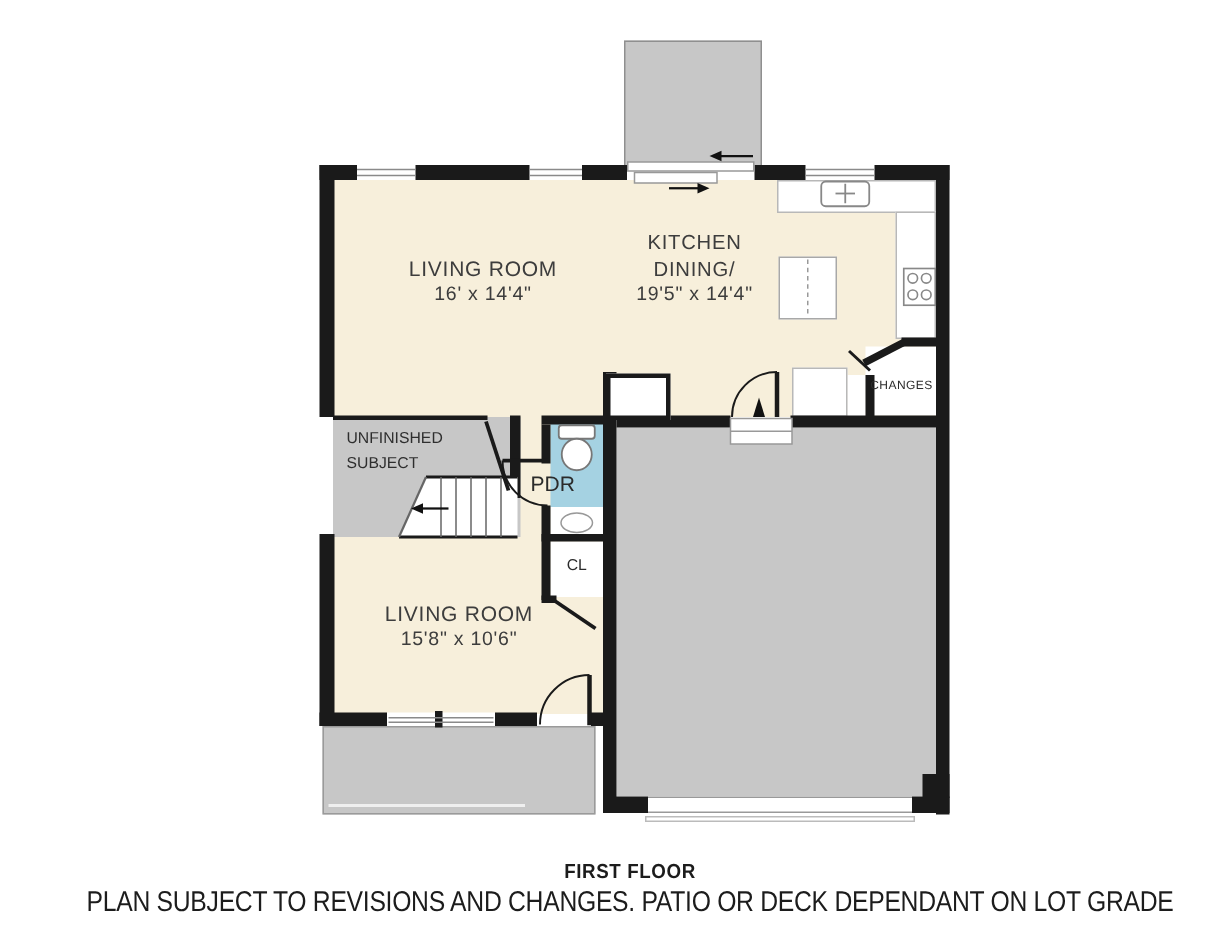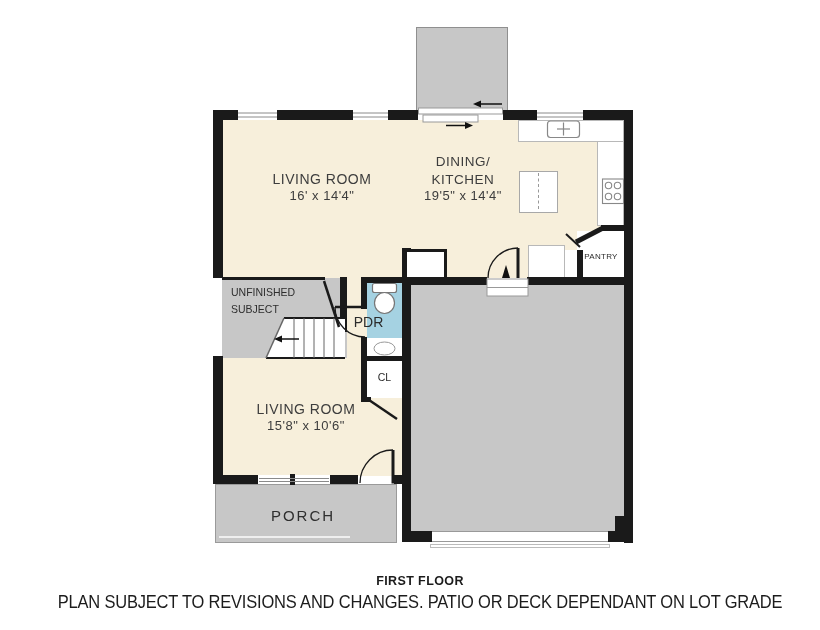--- a/index.html
+++ b/index.html
@@ -153,41 +153,38 @@
     </g>
 
     <line x1="219" y1="537" x2="350" y2="537" stroke="#efefef" stroke-width="2"></line>
   </svg>
 
   <div class="label" style="left:222px;top:170px;width:200px;font-size:14px;letter-spacing:.5px;">
     <div class="l1">LIVING ROOM</div>
     <div class="l2" style="font-size:13px;">16' x 14'4"</div>
   </div>
   <div class="label" style="left:363px;top:153px;width:200px;font-size:13.5px;letter-spacing:.5px;">
+    <div class="l1">KITCHEN</div>
     <div class="l1">DINING/</div>
-    <div class="l1">KITCHEN</div>
     <div class="l2" style="font-size:13px;">19'5" x 14'4"</div>
   </div>
   <div class="label" style="left:231px;top:284px;width:110px;font-size:10.5px;text-align:left;line-height:1.6;color:#2e2e2e;">
     <div class="l1">UNFINISHED</div>
     <div class="l1">SUBJECT</div>
   </div>
   <div class="label" style="left:348px;top:313px;width:41px;font-size:14px;color:#2b2b2b;">
     <div class="l1">PDR</div>
   </div>
   <div class="label" style="left:364px;top:371px;width:41px;font-size:10.5px;color:#2b2b2b;">
     <div class="l1">CL</div>
   </div>
   <div class="label" style="left:577px;top:252px;width:48px;font-size:8px;letter-spacing:.3px;color:#2b2b2b;">
-    <div class="l1">PANTRY</div>
+    <div class="l1">CHANGES</div>
   </div>
   <div class="label" style="left:206px;top:400px;width:200px;font-size:14px;letter-spacing:.5px;">
     <div class="l1">LIVING ROOM</div>
     <div class="l2" style="font-size:13px;">15'8" x 10'6"</div>
-  </div>
-  <div class="label" style="left:233px;top:506px;width:140px;font-size:15px;letter-spacing:2px;color:#2e2e2e;">
-    <div class="l1">PORCH</div>
   </div>
 
   <div class="cap cap-floor">FIRST FLOOR</div>
   <div class="cap cap-disc">PLAN SUBJECT TO REVISIONS AND CHANGES. PATIO OR DECK DEPENDANT ON LOT GRADE</div>
 
 </div>
 
 </body></html>

